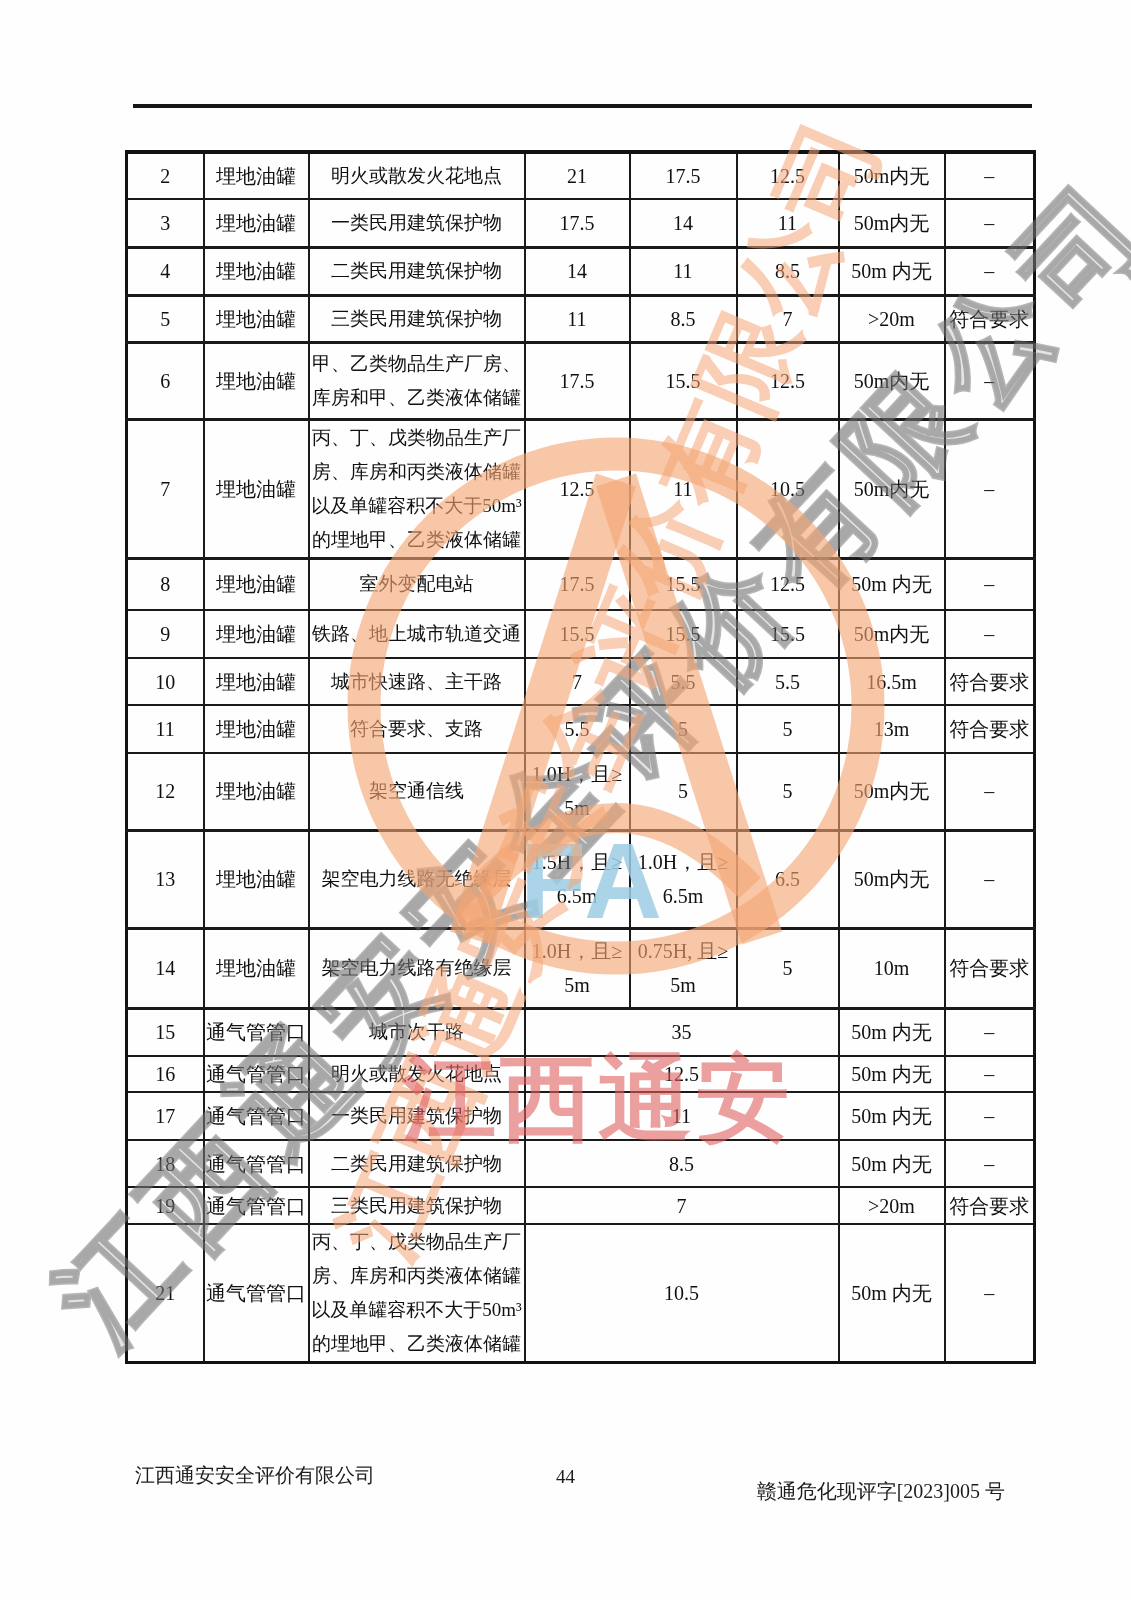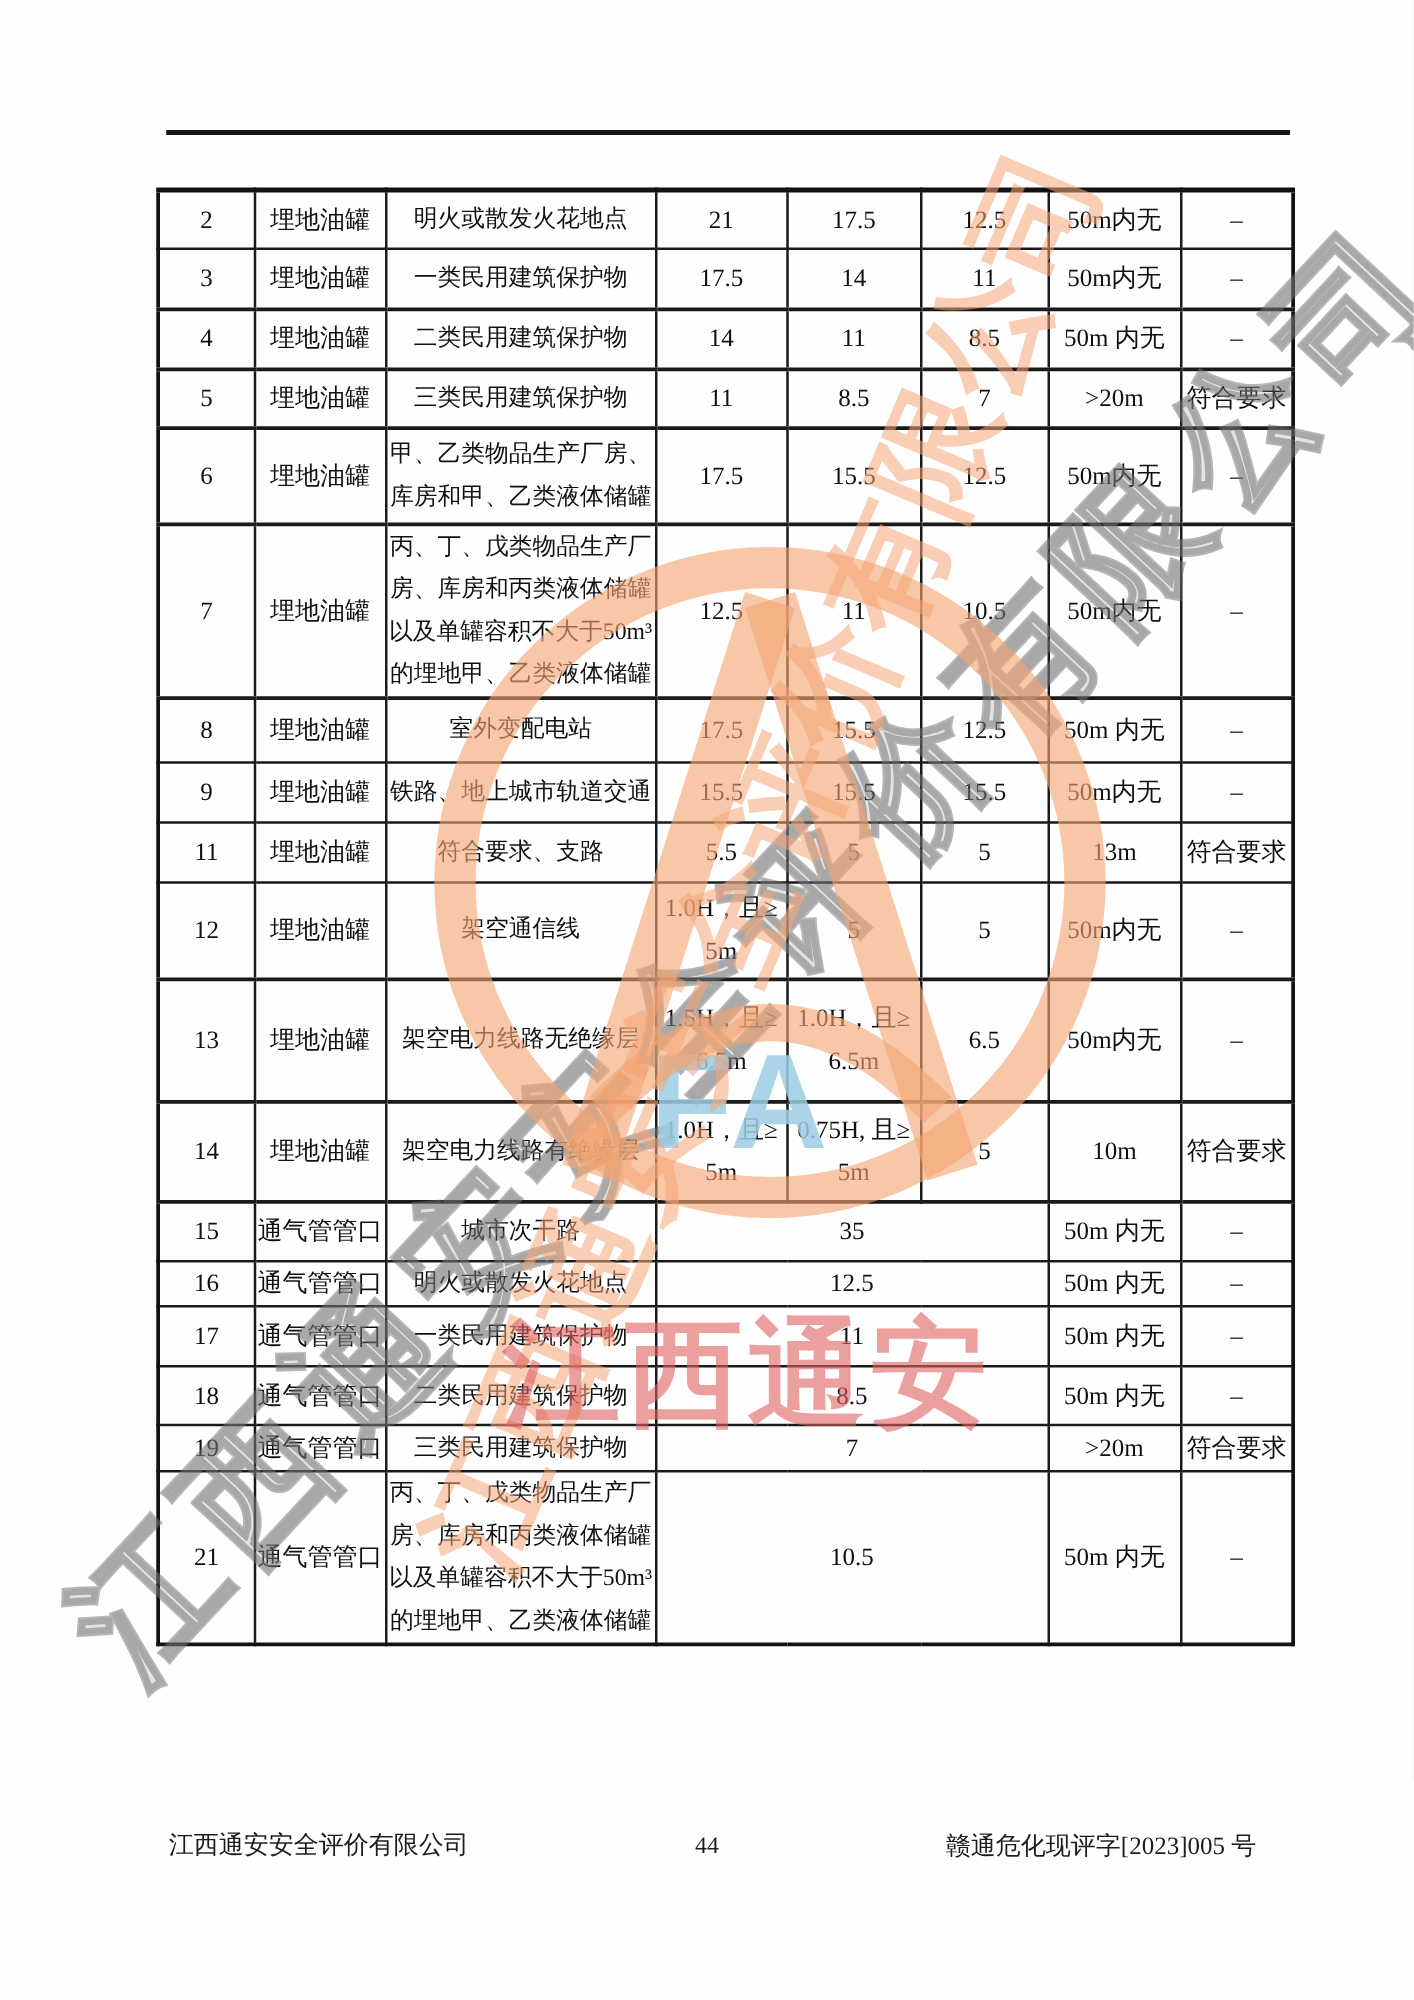--- a/index.html
+++ b/index.html
@@ -21,21 +21,21 @@
     font-size:20px;line-height:34px;padding:0 1px;white-space:pre-line;
     overflow:hidden;color:#101010;
   }
   table.dist td.c-desc{font-size:19px;letter-spacing:0px;}
   table.dist td.c-cat{font-size:20px;}
   table.dist tr.thick td{border-top-width:3px;}
   
   .footer{position:absolute;top:1462px;left:0;width:100%;height:30px;font-size:20px;color:#1c1c1c;}
   .footer .f-left{position:absolute;left:135px;top:0;}
   .footer .f-page{position:absolute;left:50%;transform:translateX(-50%);top:4px;font-size:19px;}
-  .footer .f-right{position:absolute;right:126px;top:1px;}
+  .footer .f-right{position:absolute;right:126px;top:16px;}
   
   .wm{position:absolute;pointer-events:none;white-space:nowrap;
       font-family:"Liberation Sans","DejaVu Sans",sans-serif;font-weight:bold;}
   .wm-gray{
     left:80px;top:1245px;z-index:2;
     font-size:116px;letter-spacing:12px;
     color:rgba(130,130,130,0.22);
     -webkit-text-stroke:3px rgba(110,110,110,0.50);
     transform:rotate(-47deg);transform-origin:0 50%;
   }
@@ -154,20 +154,30 @@
           <tr style="height: 48px;">
             <td class="c-no">9</td>
             <td class="c-cat">埋地油罐</td>
             <td class="c-desc">铁路、地上城市轨道交通</td>
             <td class="c-val">15.5</td>
             <td class="c-val">15.5</td>
             <td class="c-val">15.5</td>
             <td class="c-act">50m内无</td>
             <td class="c-con">–</td>
           </tr>
+          <tr style="height: 47px;">
+            <td class="c-no">10</td>
+            <td class="c-cat">埋地油罐</td>
+            <td class="c-desc">城市快速路、主干路</td>
+            <td class="c-val">7</td>
+            <td class="c-val">5.5</td>
+            <td class="c-val">5.5</td>
+            <td class="c-act">16.5m</td>
+            <td class="c-con">符合要求</td>
+          </tr>
           <tr style="height: 48px;">
             <td class="c-no">11</td>
             <td class="c-cat">埋地油罐</td>
             <td class="c-desc">符合要求、支路</td>
             <td class="c-val">5.5</td>
             <td class="c-val">5</td>
             <td class="c-val">5</td>
             <td class="c-act">13m</td>
             <td class="c-con">符合要求</td>
           </tr>

